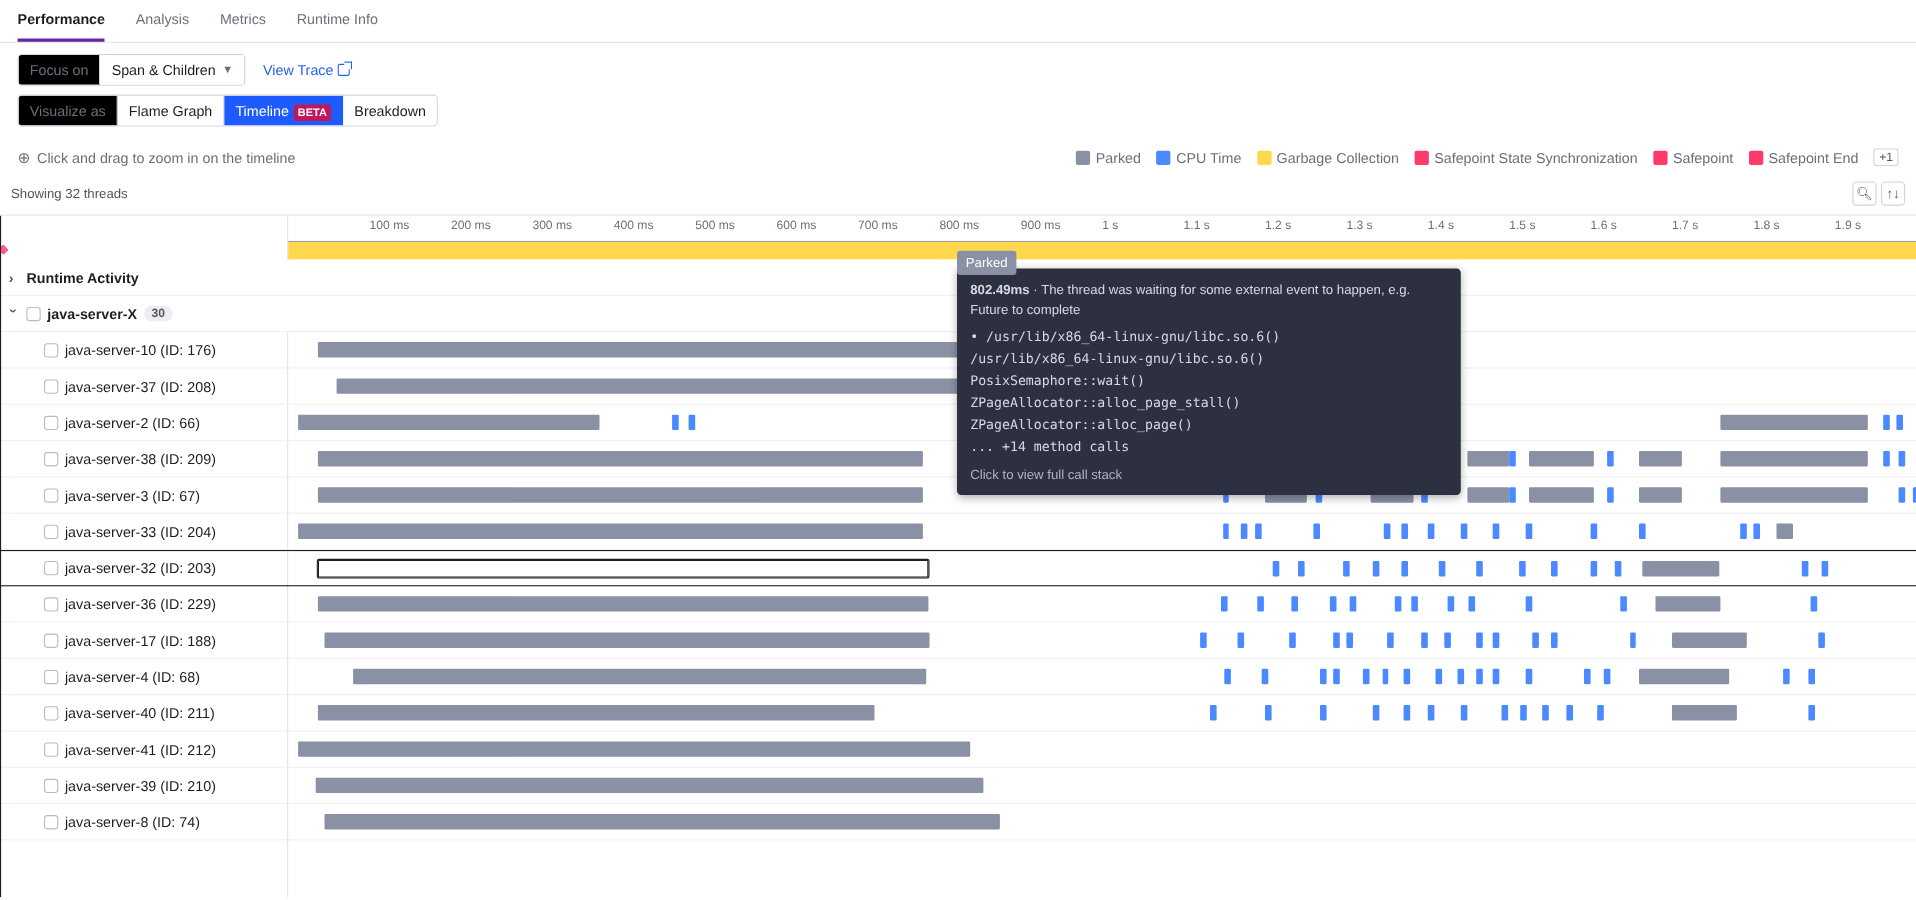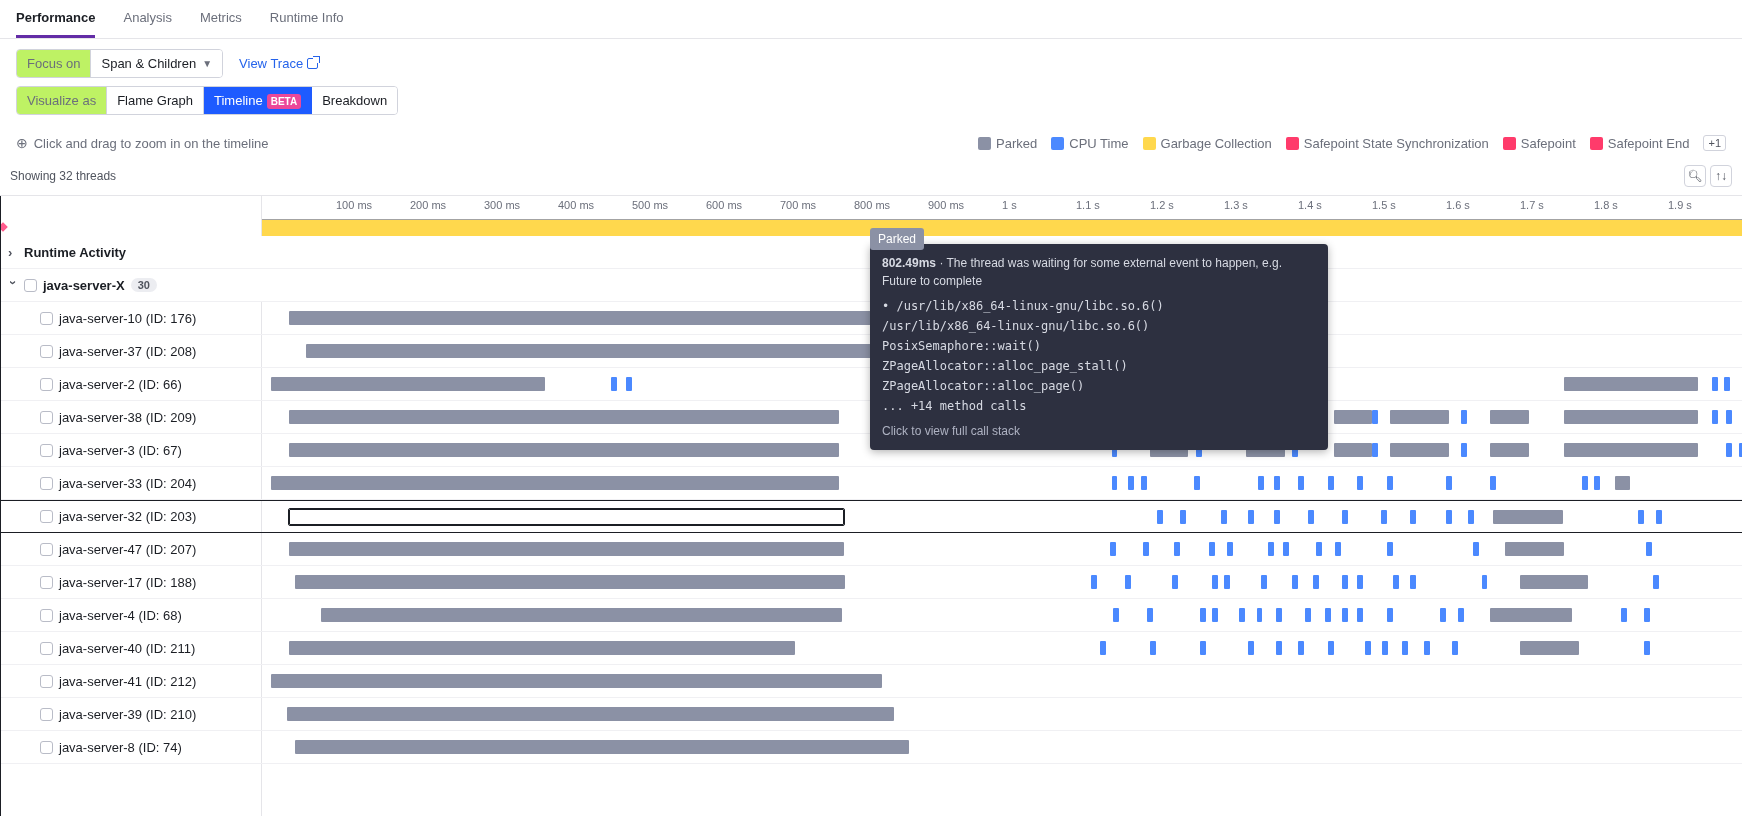--- a/index.html
+++ b/index.html
@@ -4,24 +4,24 @@
 <style>
 *{box-sizing:border-box;margin:0;padding:0}
 body{font-family:-apple-system,BlinkMacSystemFont,"Segoe UI",Helvetica,Arial,sans-serif;font-size:13px;color:#1b1e24;background:#fff;width:1742px}
 .tabs{display:flex;gap:28px;padding:10px 16px 0;border-bottom:1px solid #e5e5e9}
 .tab{padding-bottom:10px;color:#6b6f7b;cursor:pointer}
 .tab.active{color:#1b1e24;font-weight:600;border-bottom:3px solid #632ca6}
 .toolbar{display:flex;align-items:center;gap:16px;padding:10px 16px 0}
 .seg{display:inline-flex;border:1px solid #d1d3dc;border-radius:4px;overflow:hidden}
 .seg>*{padding:6px 10px;font-size:13px;border-right:1px solid #d1d3dc;background:#fff}
 .seg>:last-child{border-right:none}
-.seg .lab{background:#bef264;color:#6b6f7b}
+.seg .lab{background:#000000;color:#6b6f7b}
 .seg .active{background:#1e5bff;color:#fff;border-color:#1e5bff}
 .link{color:#2563eb;display:inline-flex;align-items:center;gap:4px}
-.beta{background:#ec4899;color:#fff;font-size:10px;font-weight:600;padding:2px 4px;border-radius:3px;margin-left:4px}
+.beta{background:#be185d;color:#fff;font-size:10px;font-weight:600;padding:2px 4px;border-radius:3px;margin-left:4px}
 .zoomhint{display:flex;align-items:center;justify-content:space-between;padding:10px 16px;color:#6b6f7b}
 .zoomhint .left{display:flex;align-items:center;gap:6px}
 .legend{display:flex;align-items:center;gap:14px;font-size:13px}
 .lg{display:flex;align-items:center;gap:5px}
 .sw{width:13px;height:13px;border-radius:2px}
 .plus1{border:1px solid #d1d3dc;border-radius:3px;padding:1px 4px;font-size:11px;color:#50545e}
 .statusbar{display:flex;align-items:center;justify-content:space-between;padding:4px 10px 8px 10px;color:#50545e;font-size:12px;border-bottom:1px solid #e5e5e9}
 .iconbtn{width:22px;height:22px;border:1px solid #d1d3dc;border-radius:4px;display:flex;align-items:center;justify-content:center;color:#50545e;margin-left:4px}
 .main{position:relative;height:620px;overflow:hidden}
 .sidecol{position:absolute;left:0;top:0;width:262px;bottom:0;border-right:1px solid #e5e5e9}
@@ -311,21 +311,21 @@
           <div class="bar cpu" style="left: 77.6%; width: 0.4%;"></div>
           <div class="bar cpu" style="left: 80%; width: 0.4%;"></div>
           <div class="bar cpu" style="left: 81.5%; width: 0.4%;"></div>
           <div class="bar cpu" style="left: 93%; width: 0.4%;"></div>
           <div class="bar cpu" style="left: 94.2%; width: 0.4%;"></div>
         </div>
       </div>
       <div class="row">
         <div class="label l2">
           <span class="ck"></span>
-          <span>java-server-47 (ID: 207)</span>
+          <span>java-server-36 (ID: 229)</span>
         </div>
         <div class="chart">
           <div class="bar parked" style="left: 1.8%; width: 37.5%;"></div>
           <div class="bar parked" style="left: 84%; width: 4%;"></div>
           <div class="bar cpu" style="left: 57.3%; width: 0.4%;"></div>
           <div class="bar cpu" style="left: 59.5%; width: 0.4%;"></div>
           <div class="bar cpu" style="left: 61.6%; width: 0.4%;"></div>
           <div class="bar cpu" style="left: 64%; width: 0.4%;"></div>
           <div class="bar cpu" style="left: 65.2%; width: 0.4%;"></div>
           <div class="bar cpu" style="left: 68%; width: 0.4%;"></div>

